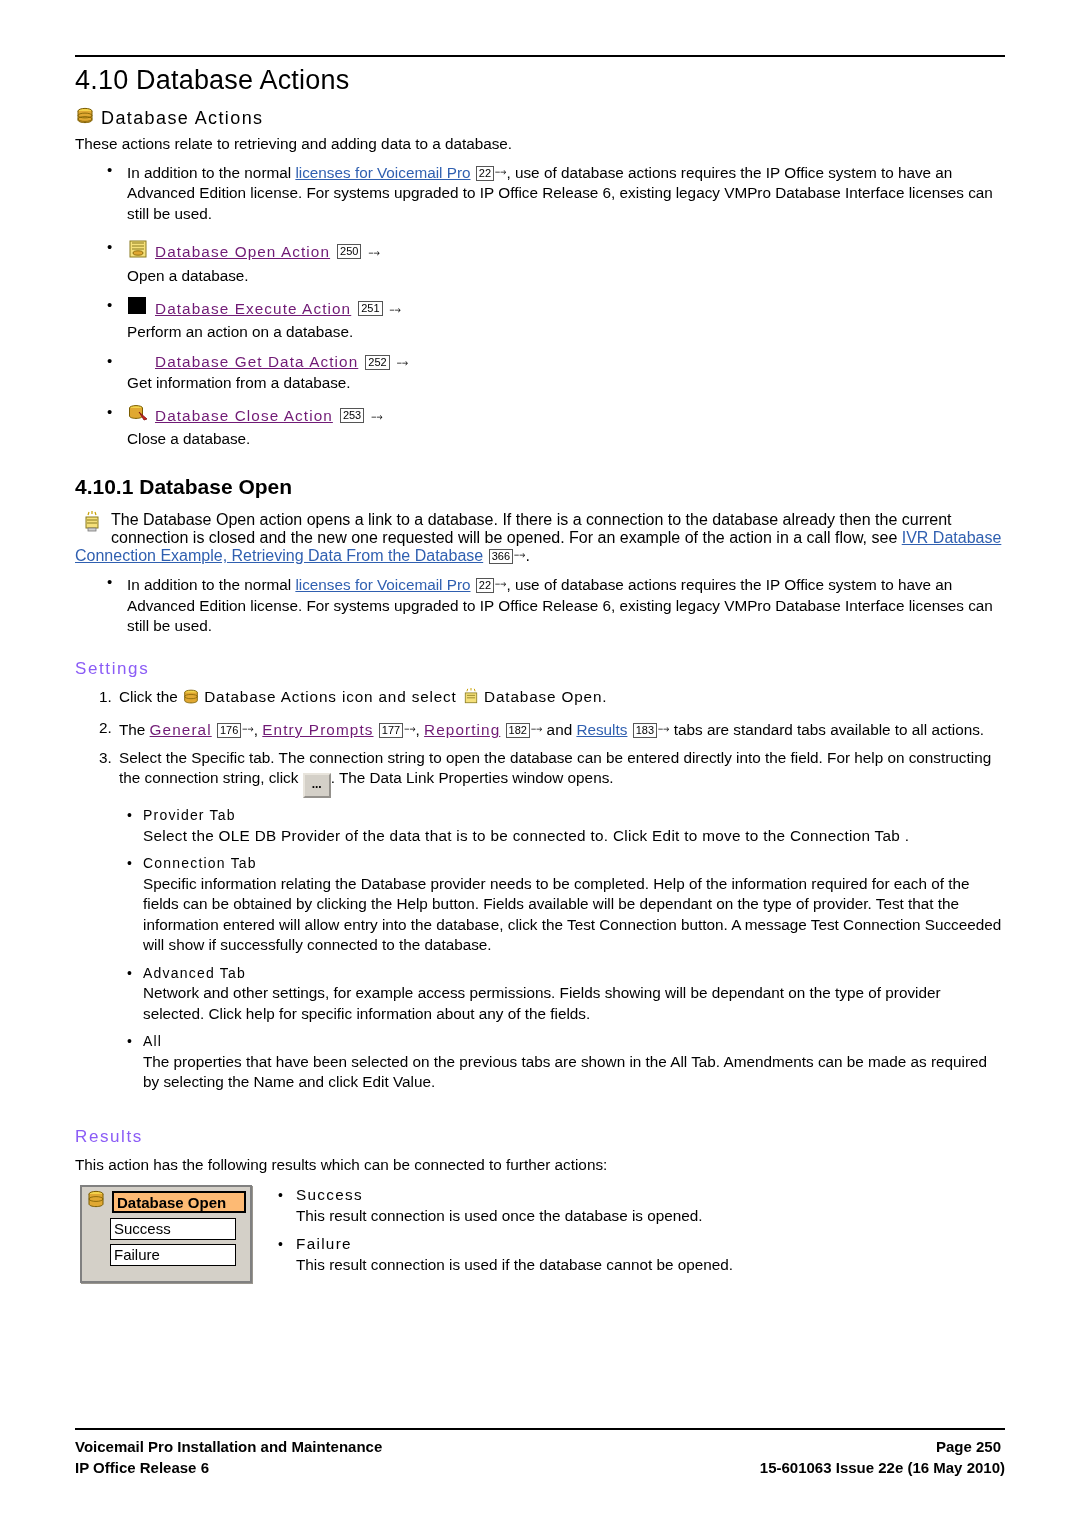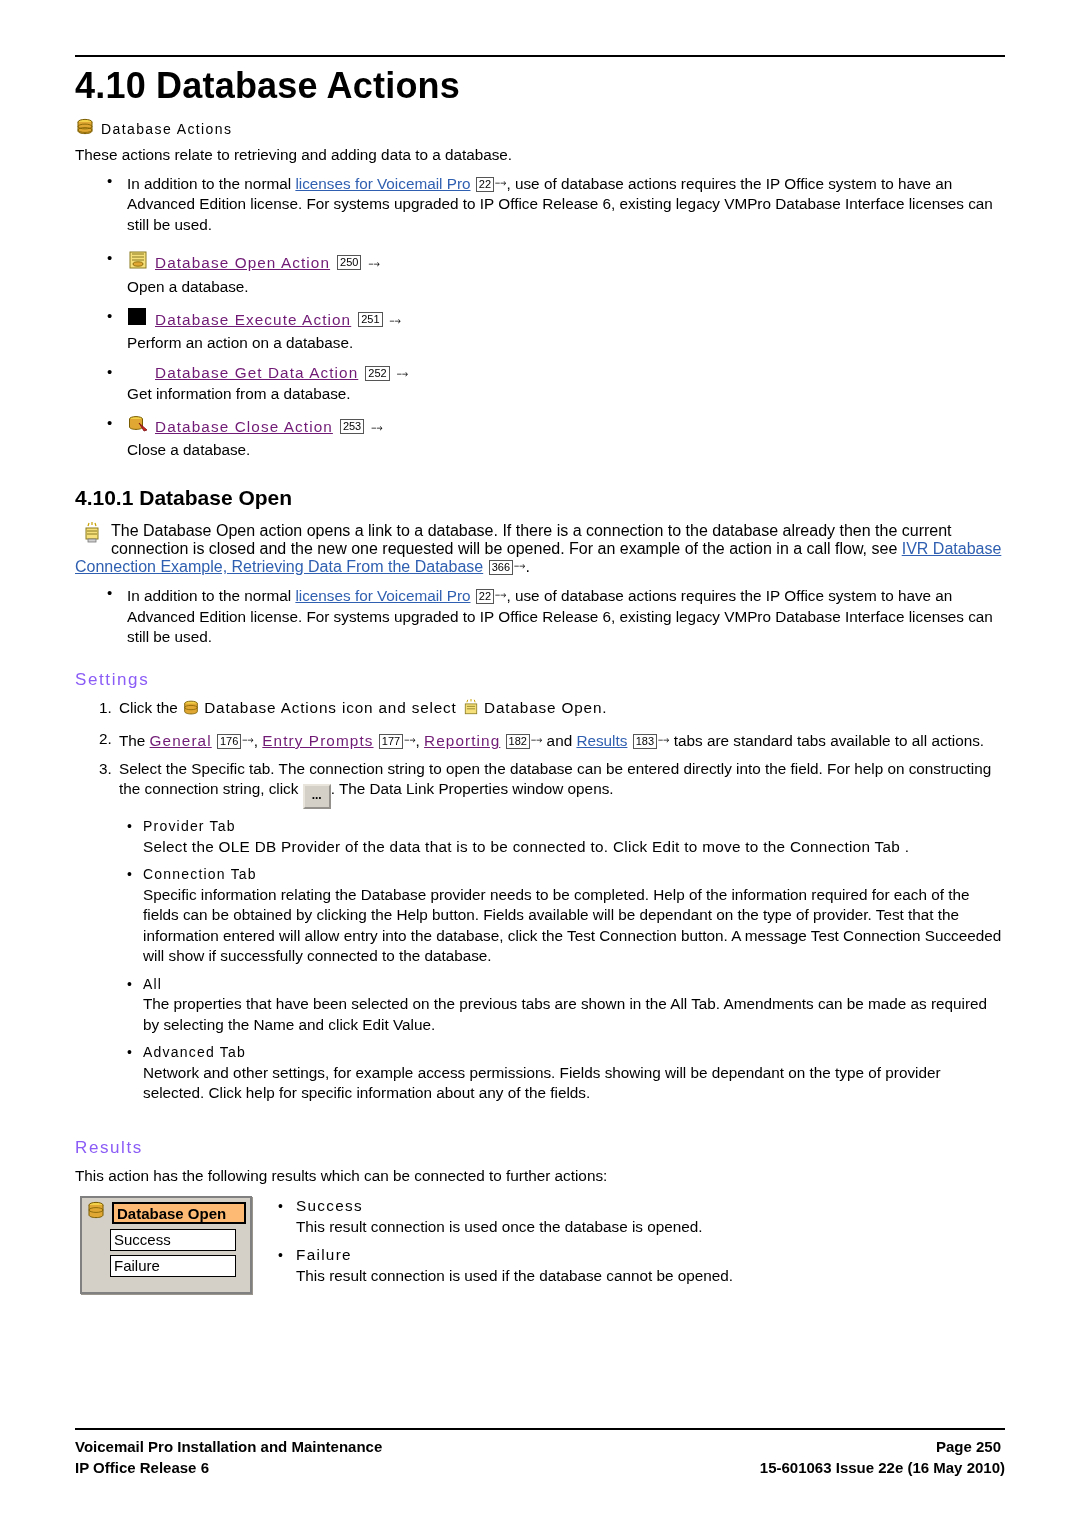--- a/index.html
+++ b/index.html
@@ -23,22 +23,22 @@
     left: 75px;
     top: 55px;
     width: 930px;
   }
   .rule-top {
     border-top: 2px solid #000;
     width: 930px;
     margin: 0 0 6px 0;
   }
   h1.title {
-    font-size: 36px;
-    font-weight: bold;
+    font-size: 27px;
+    font-weight: normal;
     margin: 8px 0 10px 0;
     letter-spacing: 0.2px;
   }
   h2.subtitle {
     font-size: 21px;
     font-weight: bold;
     margin: 26px 0 12px 0;
   }
   .section-head {
     font-size: 17px;
@@ -47,21 +47,21 @@
     margin: 22px 0 8px 0;
   }
   p, li, div.txt {
     font-size: 15.3px;
     line-height: 20.5px;
   }
   .spaced {
     letter-spacing: 0.85px;
   }
   .caption {
-    font-size: 14px;
+    font-size: 18px;
     letter-spacing: 1.4px;
     margin-left: 6px;
     vertical-align: middle;
   }
   .intro-line {
     margin: 4px 0 4px 0;
     display: flex;
     align-items: center;
   }
   .para {
@@ -388,26 +388,26 @@
     <ul class="subbullets">
       <li>
         <div class="sb-title">Provider Tab</div>
         <div class="txt spaced" style="letter-spacing:0.3px;">Select the OLE DB Provider of the data that is to be connected to. Click Edit to move to the Connection Tab .</div>
       </li>
       <li>
         <div class="sb-title">Connection Tab</div>
         <div class="txt">Specific information relating the Database provider needs to be completed. Help of the information required for each of the fields can be obtained by clicking the Help button. Fields available will be dependant on the type of provider. Test that the information entered will allow entry into the database, click the Test Connection button. A message Test Connection Succeeded will show if successfully connected to the database.</div>
       </li>
       <li>
+        <div class="sb-title">Advanced Tab</div>
+        <div class="txt">Network and other settings, for example access permissions. Fields showing will be dependant on the type of provider selected. Click help for specific information about any of the fields.</div>
+      </li>
+      <li>
         <div class="sb-title">All</div>
         <div class="txt">The properties that have been selected on the previous tabs are shown in the All Tab. Amendments can be made as required by selecting the Name and click Edit Value.</div>
-      </li>
-      <li>
-        <div class="sb-title">Advanced Tab</div>
-        <div class="txt">Network and other settings, for example access permissions. Fields showing will be dependant on the type of provider selected. Click help for specific information about any of the fields.</div>
       </li>
     </ul>
 
     <div class="section-head" style="margin-top:34px;">Results</div>
 
     <p class="para">This action has the following results which can be connected to further actions:</p>
 
     <div class="results-row">
       <div class="shot">
         <div class="shot-row">

